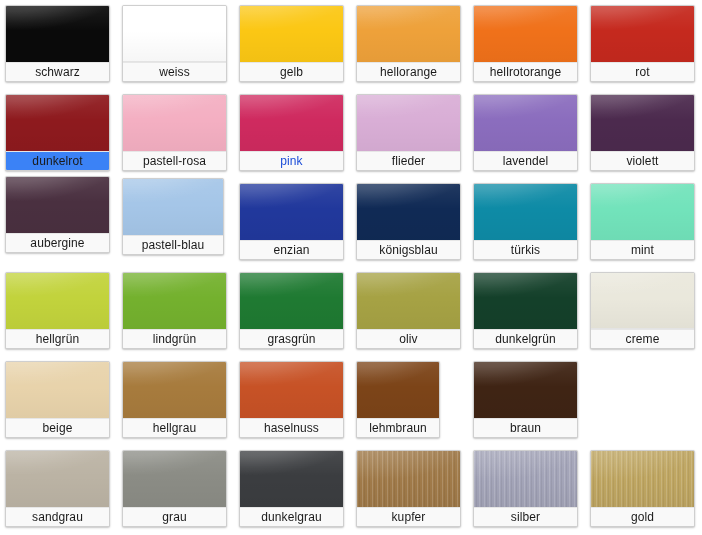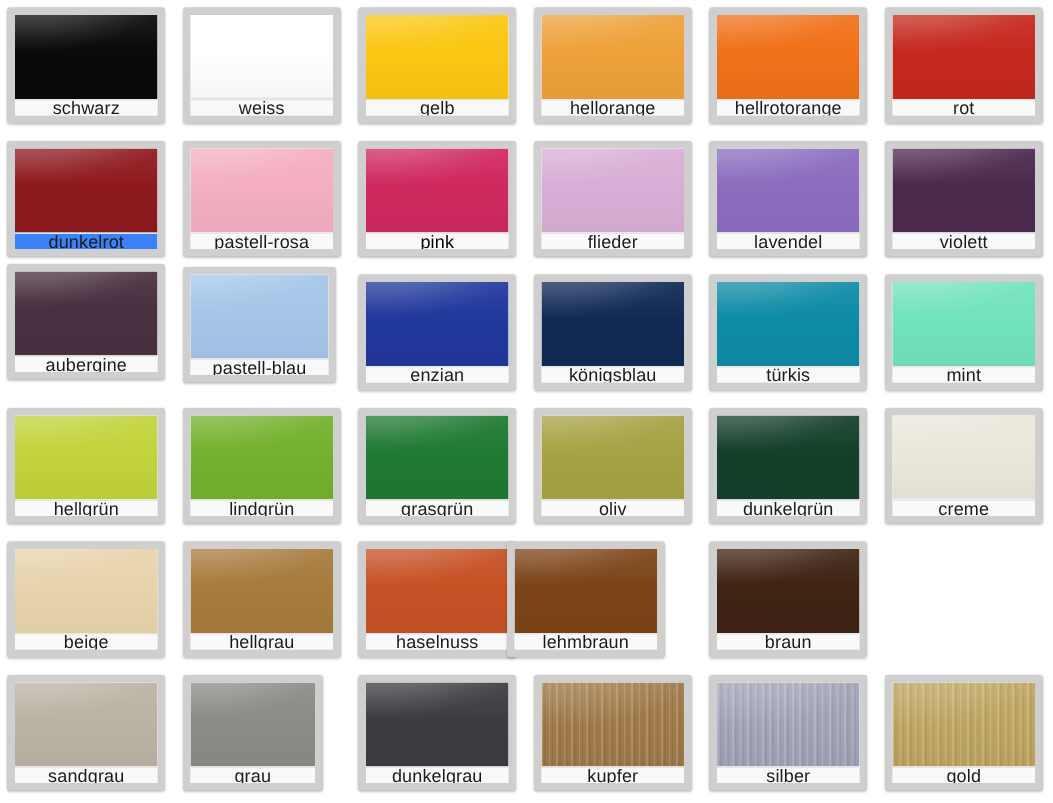--- a/index.html
+++ b/index.html
@@ -22,21 +22,21 @@
     box-sizing: border-box;
   }
 
   
   .swatch-card {
     position: absolute;
     width: 105px;
     height: 77px;
     box-sizing: border-box;
     background: #ffffff;
-    border: 5px solid #0f172a;
+    border: 1px solid #0f172a;
     border-radius: 2px;
     box-shadow: 0 1px 2px rgba(0,0,0,0.22), 0 0 1px rgba(0,0,0,0.10);
     overflow: hidden;
     cursor: pointer;
   }
 
   
   .swatch-color {
     position: absolute;
     left: 0;
@@ -144,21 +144,21 @@
     <div class="swatch-card" style="left: 5px; top: 94px; width: 105px; height: 77px; border-color: rgb(207, 207, 207);">
       <div class="swatch-color" title="dunkelrot" style="height: 56px; background-color: rgb(142, 26, 30);"></div>
       <div class="swatch-label" style="top: 56px; background: #3b82f6; color: rgb(26, 26, 26);">dunkelrot</div>
     </div>
     <div class="swatch-card" style="left: 122px; top: 94px; width: 105px; height: 77px; border-color: rgb(207, 207, 207);">
       <div class="swatch-color" title="pastell-rosa" style="height: 56px; background-color: rgb(244, 175, 194);"></div>
       <div class="swatch-label" style="top: 56px; background: rgb(249, 249, 249); color: rgb(26, 26, 26);">pastell-rosa</div>
     </div>
     <div class="swatch-card" style="left: 239px; top: 94px; width: 105px; height: 77px; border-color: rgb(207, 207, 207);">
       <div class="swatch-color" title="pink" style="height: 56px; background-color: rgb(207, 42, 95);"></div>
-      <div class="swatch-label" style="top: 56px; background: rgb(249, 249, 249); color: #000000;">pink</div>
+      <div class="swatch-label" style="top: 56px; background: rgb(249, 249, 249); color: #1d4ed8;">pink</div>
     </div>
     <div class="swatch-card" style="left: 356px; top: 94px; width: 105px; height: 77px; border-color: rgb(207, 207, 207);">
       <div class="swatch-color" title="flieder" style="height: 56px; background-color: rgb(217, 174, 214);"></div>
       <div class="swatch-label" style="top: 56px; background: rgb(249, 249, 249); color: rgb(26, 26, 26);">flieder</div>
     </div>
     <div class="swatch-card" style="left: 473px; top: 94px; width: 105px; height: 77px; border-color: rgb(207, 207, 207);">
       <div class="swatch-color" title="lavendel" style="height: 56px; background-color: rgb(139, 109, 190);"></div>
       <div class="swatch-label" style="top: 56px; background: rgb(249, 249, 249); color: rgb(26, 26, 26);">lavendel</div>
     </div>
     <div class="swatch-card" style="left: 590px; top: 94px; width: 105px; height: 77px; border-color: rgb(207, 207, 207);">
@@ -218,33 +218,33 @@
       <div class="swatch-label" style="top: 56px; background: rgb(249, 249, 249); color: rgb(26, 26, 26);">beige</div>
     </div>
     <div class="swatch-card" style="left: 122px; top: 361px; width: 105px; height: 77px; border-color: rgb(207, 207, 207);">
       <div class="swatch-color" title="hellbraun" style="height: 56px; background-color: rgb(167, 123, 61);"></div>
       <div class="swatch-label" style="top: 56px; background: rgb(249, 249, 249); color: rgb(26, 26, 26);">hellgrau</div>
     </div>
     <div class="swatch-card" style="left: 239px; top: 361px; width: 105px; height: 77px; border-color: rgb(207, 207, 207);">
       <div class="swatch-color" title="haselnuss" style="height: 56px; background-color: rgb(199, 82, 38);"></div>
       <div class="swatch-label" style="top: 56px; background: rgb(249, 249, 249); color: rgb(26, 26, 26);">haselnuss</div>
     </div>
-    <div class="swatch-card" style="left: 338px; top: 361px; width: 105px; height: 77px; border-color: rgb(207, 207, 207);">
+    <div class="swatch-card" style="left: 356px; top: 361px; width: 84px; height: 77px; border-color: rgb(207, 207, 207);">
       <div class="swatch-color" title="lehmbraun" style="height: 56px; background-color: rgb(124, 68, 24);"></div>
       <div class="swatch-label" style="top: 56px; background: rgb(249, 249, 249); color: rgb(26, 26, 26);">lehmbraun</div>
     </div>
     <div class="swatch-card" style="left: 473px; top: 361px; width: 105px; height: 77px; border-color: rgb(207, 207, 207);">
       <div class="swatch-color" title="braun" style="height: 56px; background-color: rgb(63, 36, 20);"></div>
       <div class="swatch-label" style="top: 56px; background: rgb(249, 249, 249); color: rgb(26, 26, 26);">braun</div>
     </div>
     <div class="swatch-card" style="left: 5px; top: 450px; width: 105px; height: 77px; border-color: rgb(207, 207, 207);">
       <div class="swatch-color" title="sandgrau" style="height: 56px; background-color: rgb(187, 179, 164);"></div>
       <div class="swatch-label" style="top: 56px; background: rgb(249, 249, 249); color: rgb(26, 26, 26);">sandgrau</div>
     </div>
-    <div class="swatch-card" style="left: 122px; top: 450px; width: 93px; height: 77px; border-color: rgb(207, 207, 207);">
+    <div class="swatch-card" style="left: 122px; top: 450px; width: 105px; height: 77px; border-color: rgb(207, 207, 207);">
       <div class="swatch-color" title="grau" style="height: 56px; background-color: rgb(139, 140, 133);"></div>
       <div class="swatch-label" style="top: 56px; background: rgb(249, 249, 249); color: rgb(26, 26, 26);">grau</div>
     </div>
     <div class="swatch-card" style="left: 239px; top: 450px; width: 105px; height: 77px; border-color: rgb(207, 207, 207);">
       <div class="swatch-color" title="dunkelgrau" style="height: 56px; background-color: rgb(59, 61, 64);"></div>
       <div class="swatch-label" style="top: 56px; background: rgb(249, 249, 249); color: rgb(26, 26, 26);">dunkelgrau</div>
     </div>
     <div class="swatch-card" style="left: 356px; top: 450px; width: 105px; height: 77px; border-color: rgb(207, 207, 207);">
       <div class="swatch-color metallic" title="kupfer" style="height: 56px; background-color: rgb(160, 122, 73);"></div>
       <div class="swatch-label" style="top: 56px; background: rgb(249, 249, 249); color: rgb(26, 26, 26);">kupfer</div>

